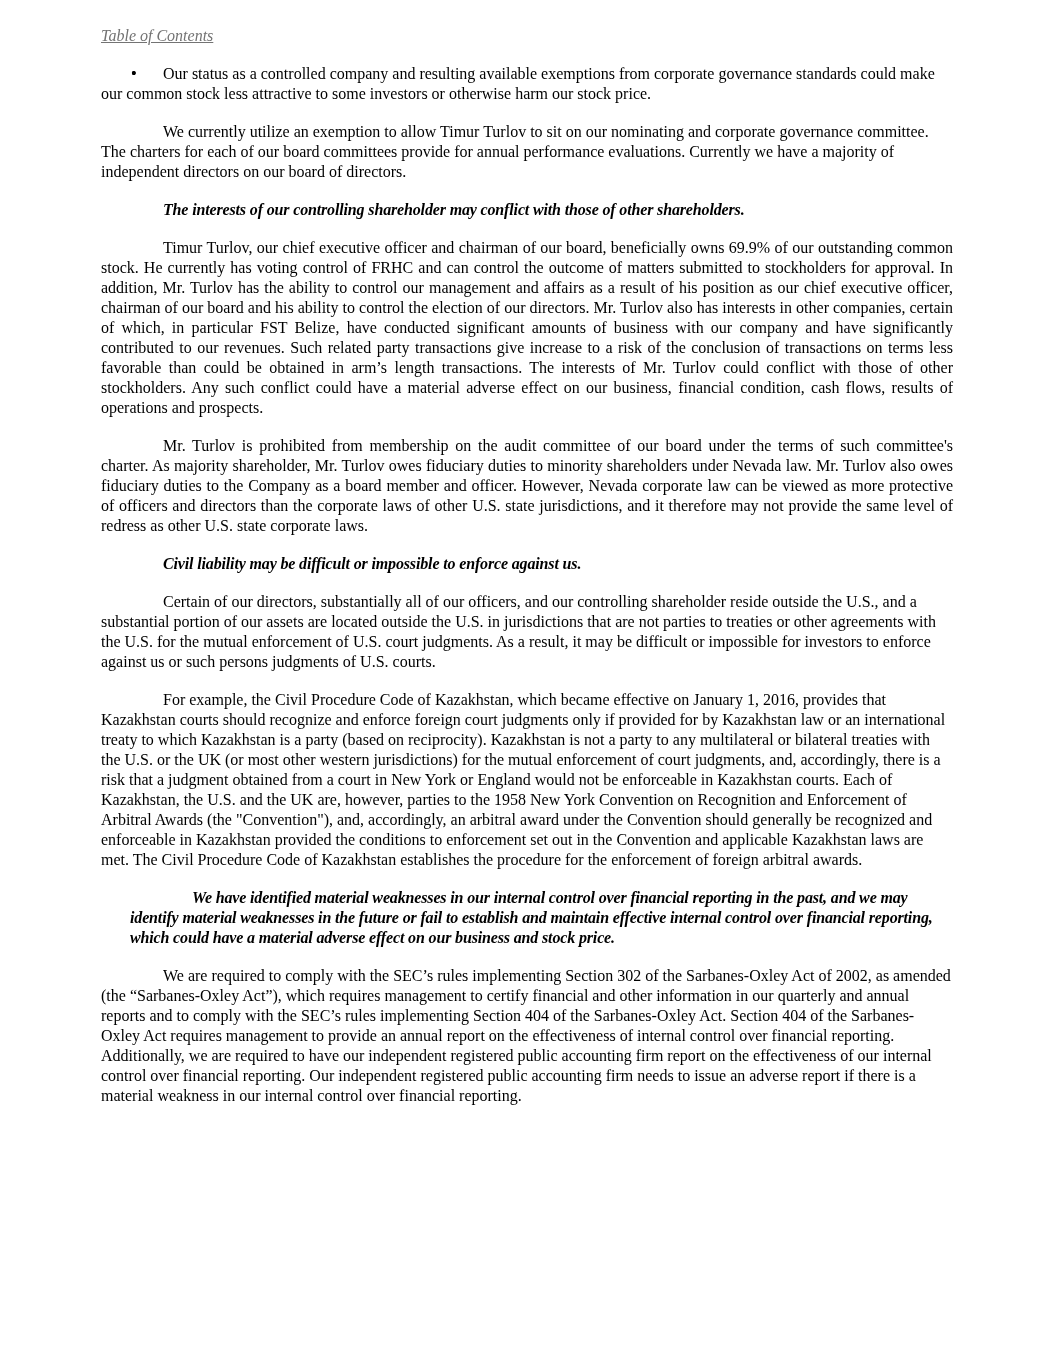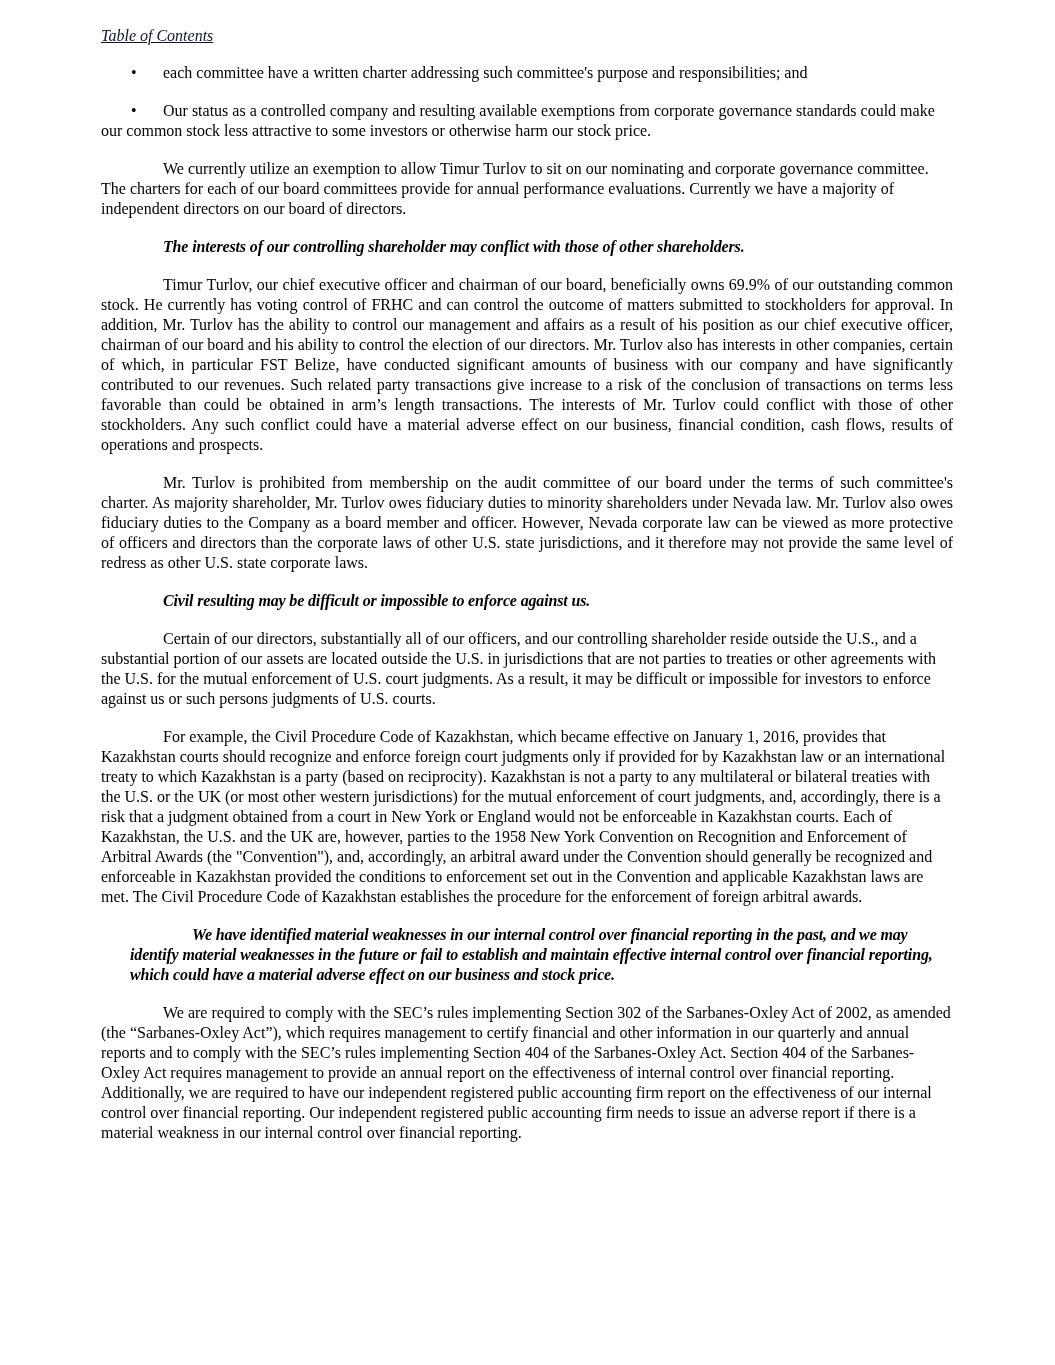--- a/index.html
+++ b/index.html
@@ -3,53 +3,52 @@
 <meta charset="utf-8">
 <style>
   html, body { margin: 0; padding: 0; background: #ffffff; }
   body {
     width: 1055px; height: 1365px; position: relative; overflow: hidden;
     font-family: "Liberation Serif", "DejaVu Serif", serif;
     font-size: 16px; color: #000000;
   }
   .page { position: absolute; left: 101px; top: 26px; width: 852px; }
   .toc {
-    display: inline-block; color: #0f172a; font-style: italic; text-decoration: underline;
+    display: inline-block; color: #737373; font-style: italic; text-decoration: underline;
     font-size: 16px; line-height: 20px; cursor: pointer;
   }
   .bullet-list { margin: 17px 0 0 0; padding: 0; list-style: none; }
   .bullet-item { position: relative; padding-left: 62px; line-height: 20px; margin-bottom: 18px; }
   .bullet-mark { position: absolute; left: 30px; top: 0; }
   p { margin: 0; line-height: 20px; }
   .para { text-indent: 62px; margin-bottom: 18px; }
   .justify { text-align: justify; }
   .heading { font-weight: bold; font-style: italic; text-indent: 62px; margin-bottom: 18px; letter-spacing: -0.15px; font-family: Liberation Serif, serif; }
   .page-number { position: absolute; left: 0; width: 1055px; top: 1379px; text-align: right; line-height: 20px; }
 </style>
 </head>
 <body>
 
 <div class="page">
   <a class="toc">Table of Contents</a>
 
   <ul class="bullet-list">
     <li class="bullet-item">
       <span class="bullet-mark">•</span>
-      <span>each committee have a written charter addressing such committee's purpose and responsibilities; and</span>
     </li>
     <li class="bullet-item">
       <span class="bullet-mark">•</span>
     </li>
   </ul>
 
   <p class="para">Our status as a controlled company and resulting available exemptions from corporate governance standards could make our common stock less attractive to some investors or otherwise harm our stock price.</p>
   <p class="para">We currently utilize an exemption to allow Timur Turlov to sit on our nominating and corporate governance committee. The charters for each of our board committees provide for annual performance evaluations. Currently we have a majority of independent directors on our board of directors.</p>
   <p class="heading">The interests of our controlling shareholder may conflict with those of other shareholders.</p>
   <p class="para justify">Timur Turlov, our chief executive officer and chairman of our board, beneficially owns 69.9% of our outstanding common stock. He currently has voting control of FRHC and can control the outcome of matters submitted to stockholders for approval. In addition, Mr. Turlov has the ability to control our management and affairs as a result of his position as our chief executive officer, chairman of our board and his ability to control the election of our directors.  Mr. Turlov also has interests in other companies, certain of which, in particular FST Belize, have conducted significant amounts of business with our company and have significantly contributed to our revenues.  Such related party transactions give increase to a risk of the conclusion of transactions on terms less favorable than could be obtained in arm’s length transactions.  The interests of Mr. Turlov could conflict with those of other stockholders.  Any such conflict could have a material adverse effect on our business, financial condition, cash flows, results of operations and prospects.</p>
   <p class="para justify">Mr. Turlov is prohibited from membership on the audit committee of our board under the terms of such committee's charter.  As majority shareholder, Mr. Turlov owes fiduciary duties to minority shareholders under Nevada law.  Mr. Turlov also owes fiduciary duties to the Company as a board member and officer.  However, Nevada corporate law can be viewed as more protective of officers and directors than the corporate laws of other U.S. state jurisdictions, and it therefore may not provide the same level of redress as other U.S. state corporate laws.</p>
-  <p class="heading">Civil resulting may be difficult or impossible to enforce against us.</p>
+  <p class="heading">Civil liability may be difficult or impossible to enforce against us.</p>
   <p class="para">Certain of our directors, substantially all of our officers, and our controlling shareholder reside outside the U.S., and a substantial portion of our assets are located outside the U.S. in jurisdictions that are not parties to treaties or other agreements with the U.S. for the mutual enforcement of U.S. court judgments.  As a result, it may be difficult or impossible for investors to enforce against us or such persons judgments of U.S. courts.</p>
   <p class="para">For example, the Civil Procedure Code of Kazakhstan, which became effective on January 1, 2016, provides that Kazakhstan courts should recognize and enforce foreign court judgments only if provided for by Kazakhstan law or an international treaty to which Kazakhstan is a party (based on reciprocity). Kazakhstan is not a party to any multilateral or bilateral treaties with the U.S. or the UK (or most other western jurisdictions) for the mutual enforcement of court judgments, and, accordingly, there is a risk that a judgment obtained from a court in New York or England would not be enforceable in Kazakhstan courts. Each of Kazakhstan, the U.S. and the UK are, however, parties to the 1958 New York Convention on Recognition and Enforcement of Arbitral Awards (the "Convention"), and, accordingly, an arbitral award under the Convention should generally be recognized and enforceable in Kazakhstan provided the conditions to enforcement set out in the Convention and applicable Kazakhstan laws are met. The Civil Procedure Code of Kazakhstan establishes the procedure for the enforcement of foreign arbitral awards.</p>
   <p class="heading" style="text-indent:62px;margin-left:29px;">We have identified material weaknesses in our internal control over financial reporting in the past, and we may identify material weaknesses in the future or fail to establish and maintain effective internal control over financial reporting, which could have a material adverse effect on our business and stock price.</p>
   <p class="para">We are required to comply with the SEC’s rules implementing Section 302 of the Sarbanes-Oxley Act of 2002, as amended (the “Sarbanes-Oxley Act”), which requires management to certify financial and other information in our quarterly and annual reports and to comply with the SEC’s rules implementing Section 404 of the Sarbanes-Oxley Act. Section 404 of the Sarbanes-Oxley Act requires management to provide an annual report on the effectiveness of internal control over financial reporting. Additionally, we are required to have our independent registered public accounting firm report on the effectiveness of our internal control over financial reporting. Our independent registered public accounting firm needs to issue an adverse report if there is a material weakness in our internal control over financial reporting.</p>
 </div>
 
 <div class="page-number">50</div>
 
 </body></html>

